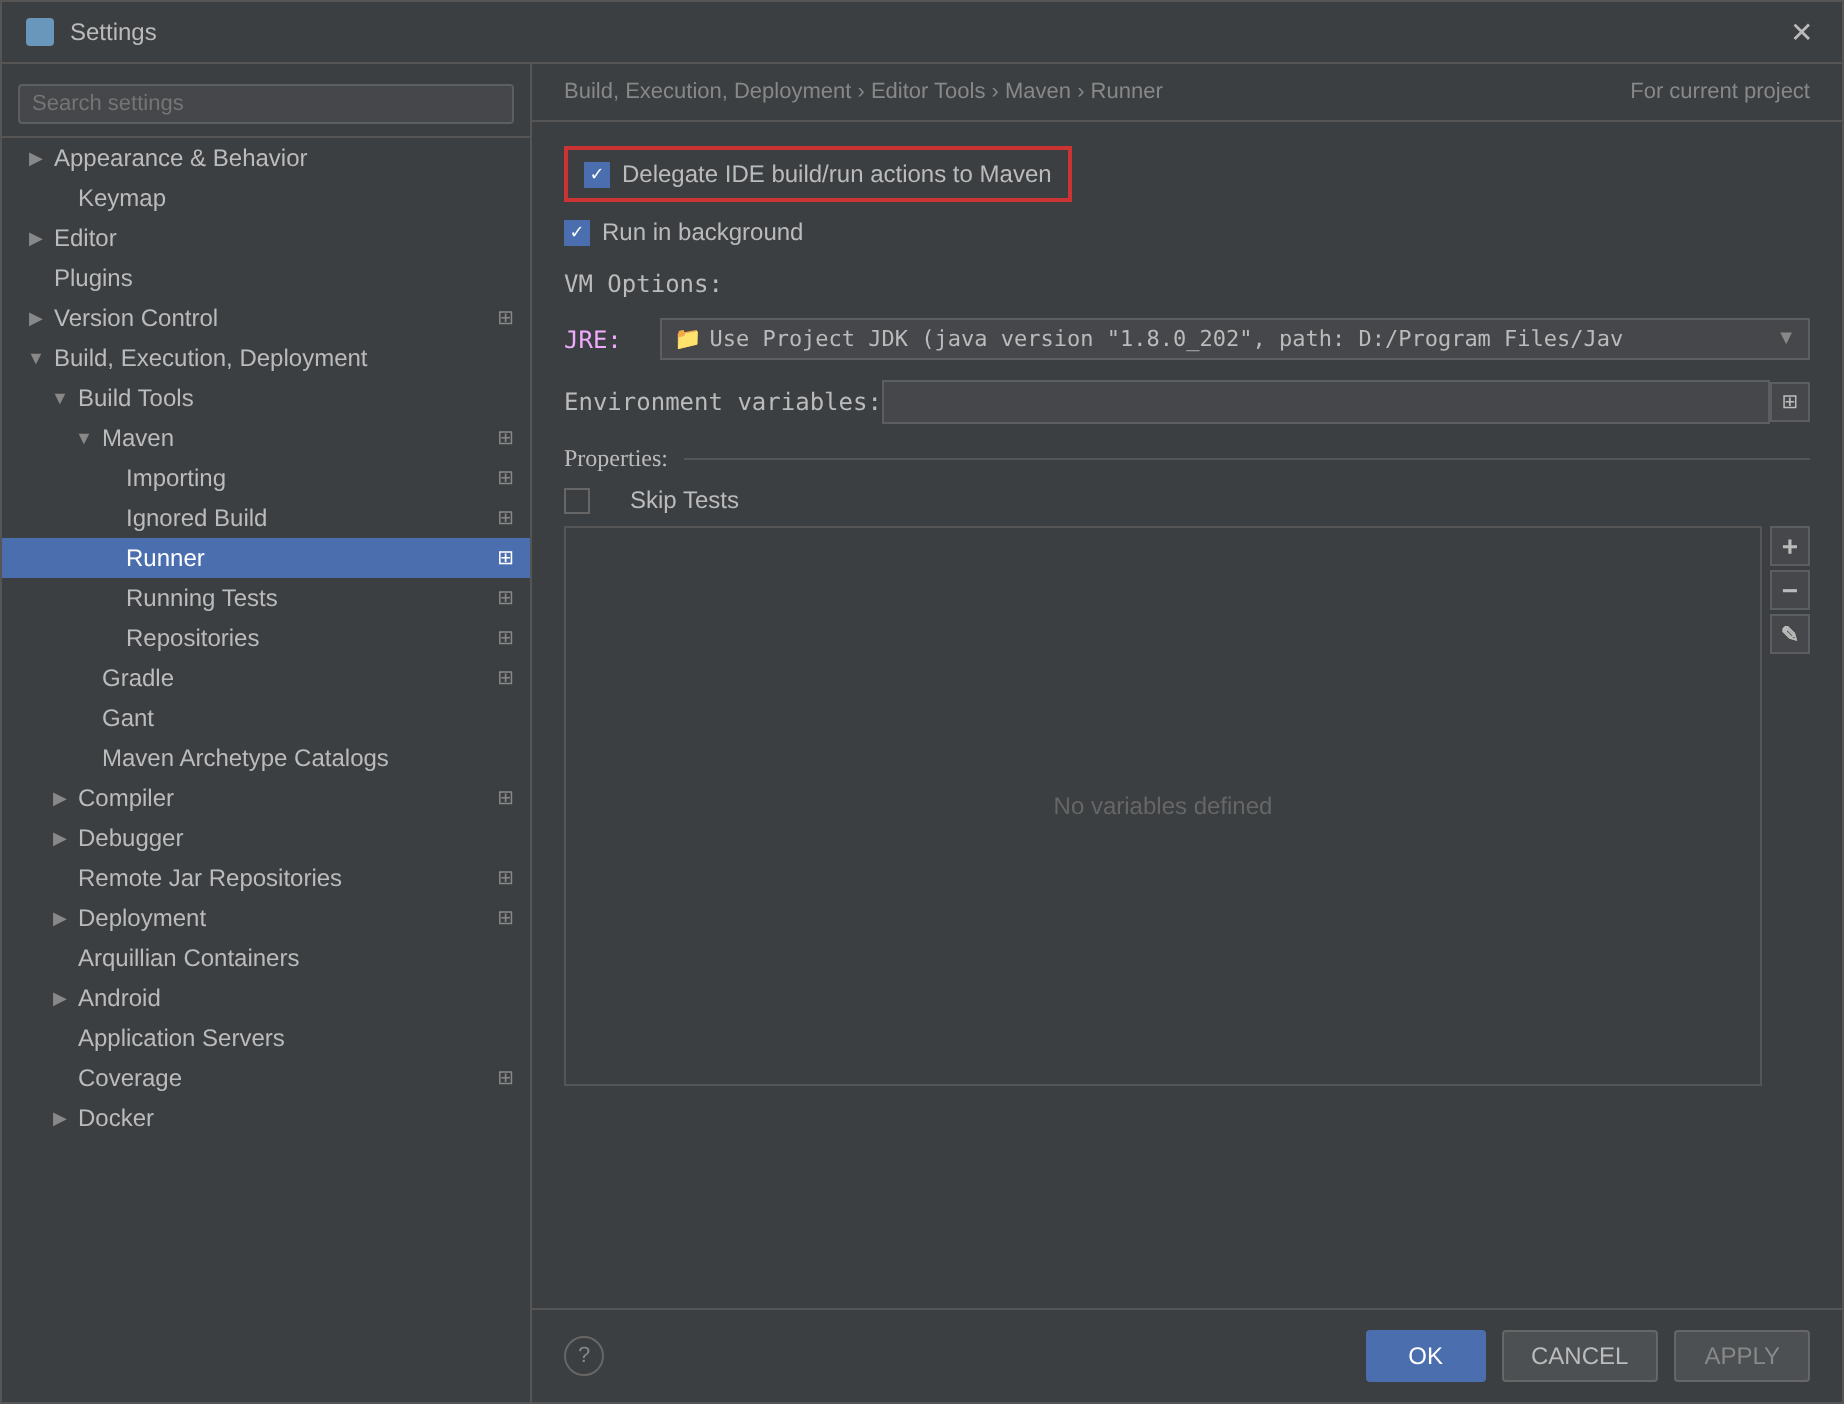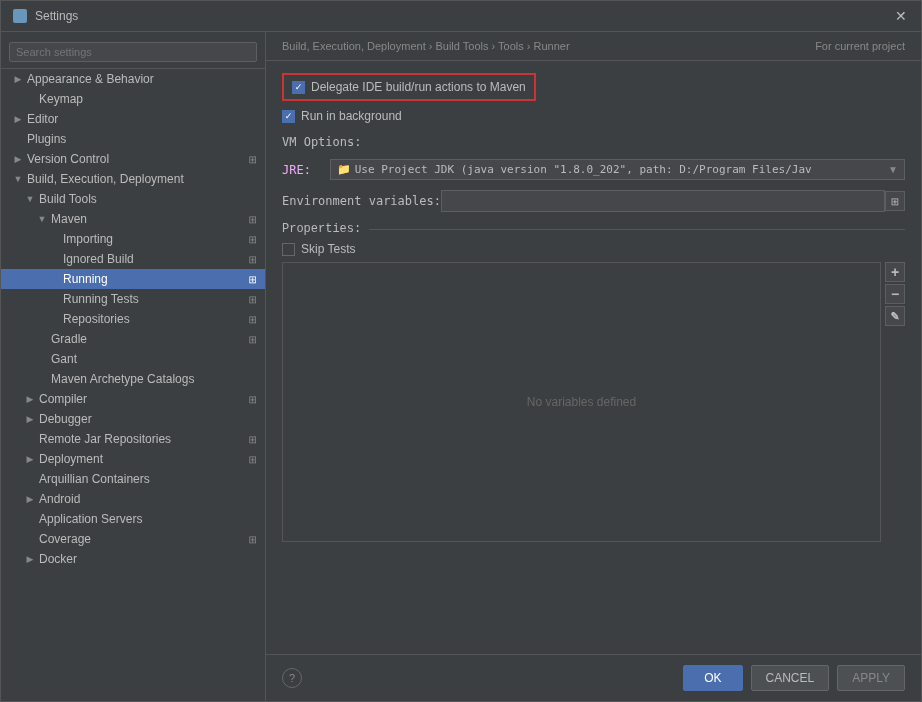--- a/index.html
+++ b/index.html
@@ -266,34 +266,34 @@
     
     .properties-label-row {
       display: flex;
       align-items: center;
       gap: 8px;
       margin-bottom: 6px;
     }
     
     .properties-label {
       color: #bbb;
-      font-family: Liberation Mono, monospace;
+      font-family: Liberation Serif, serif;
       font-size: 12px;
     }
     
     .properties-divider {
       flex: 1;
       height: 1px;
       background: #555;
     }
     
     .skip-tests-row {
       display: flex;
       align-items: center;
-      gap: 6px;
+      gap: 20px;
       margin-bottom: 6px;
     }
     
     .properties-box-wrapper {
       display: flex;
       gap: 4px;
     }
     
     .properties-box-inner {
       flex: 1;
@@ -461,21 +461,21 @@
       </div>
 
       <div class="sidebar-item indent-3">
         <span style="width:10px;display:inline-block"></span>
         <span>Ignored Build</span>
         <span style="margin-left:auto;color:#888;font-size:10px">⊞</span>
       </div>
 
       <div class="sidebar-item indent-3 selected">
         <span style="width:10px;display:inline-block"></span>
-        <span>Running</span>
+        <span>Runner</span>
         <span style="margin-left:auto;font-size:10px">⊞</span>
       </div>
 
       <div class="sidebar-item indent-3">
         <span style="width:10px;display:inline-block"></span>
         <span>Running Tests</span>
         <span style="margin-left:auto;color:#888;font-size:10px">⊞</span>
       </div>
 
       <div class="sidebar-item indent-3">
@@ -547,21 +547,21 @@
       <div class="sidebar-item indent-1">
         <span class="tree-arrow">▶</span>
         <span>Docker</span>
       </div>
     </div>
 
     <div class="main-panel">
 
       <div class="breadcrumb">
         <span class="breadcrumb-text">
-          <span>Build, Execution, Deployment  ›  Build Tools  ›  Tools  ›  Runner</span>
+          <span>Build, Execution, Deployment  ›  Editor Tools  ›  Maven  ›  Runner</span>
         </span>
         <span class="breadcrumb-for-project">For current project</span>
       </div>
 
       <div class="main-content">
 
         <div class="delegate-checkbox-row">
           <div class="checkbox-blue">✓</div>
           <span class="option-label">Delegate IDE build/run actions to Maven</span>
         </div>

